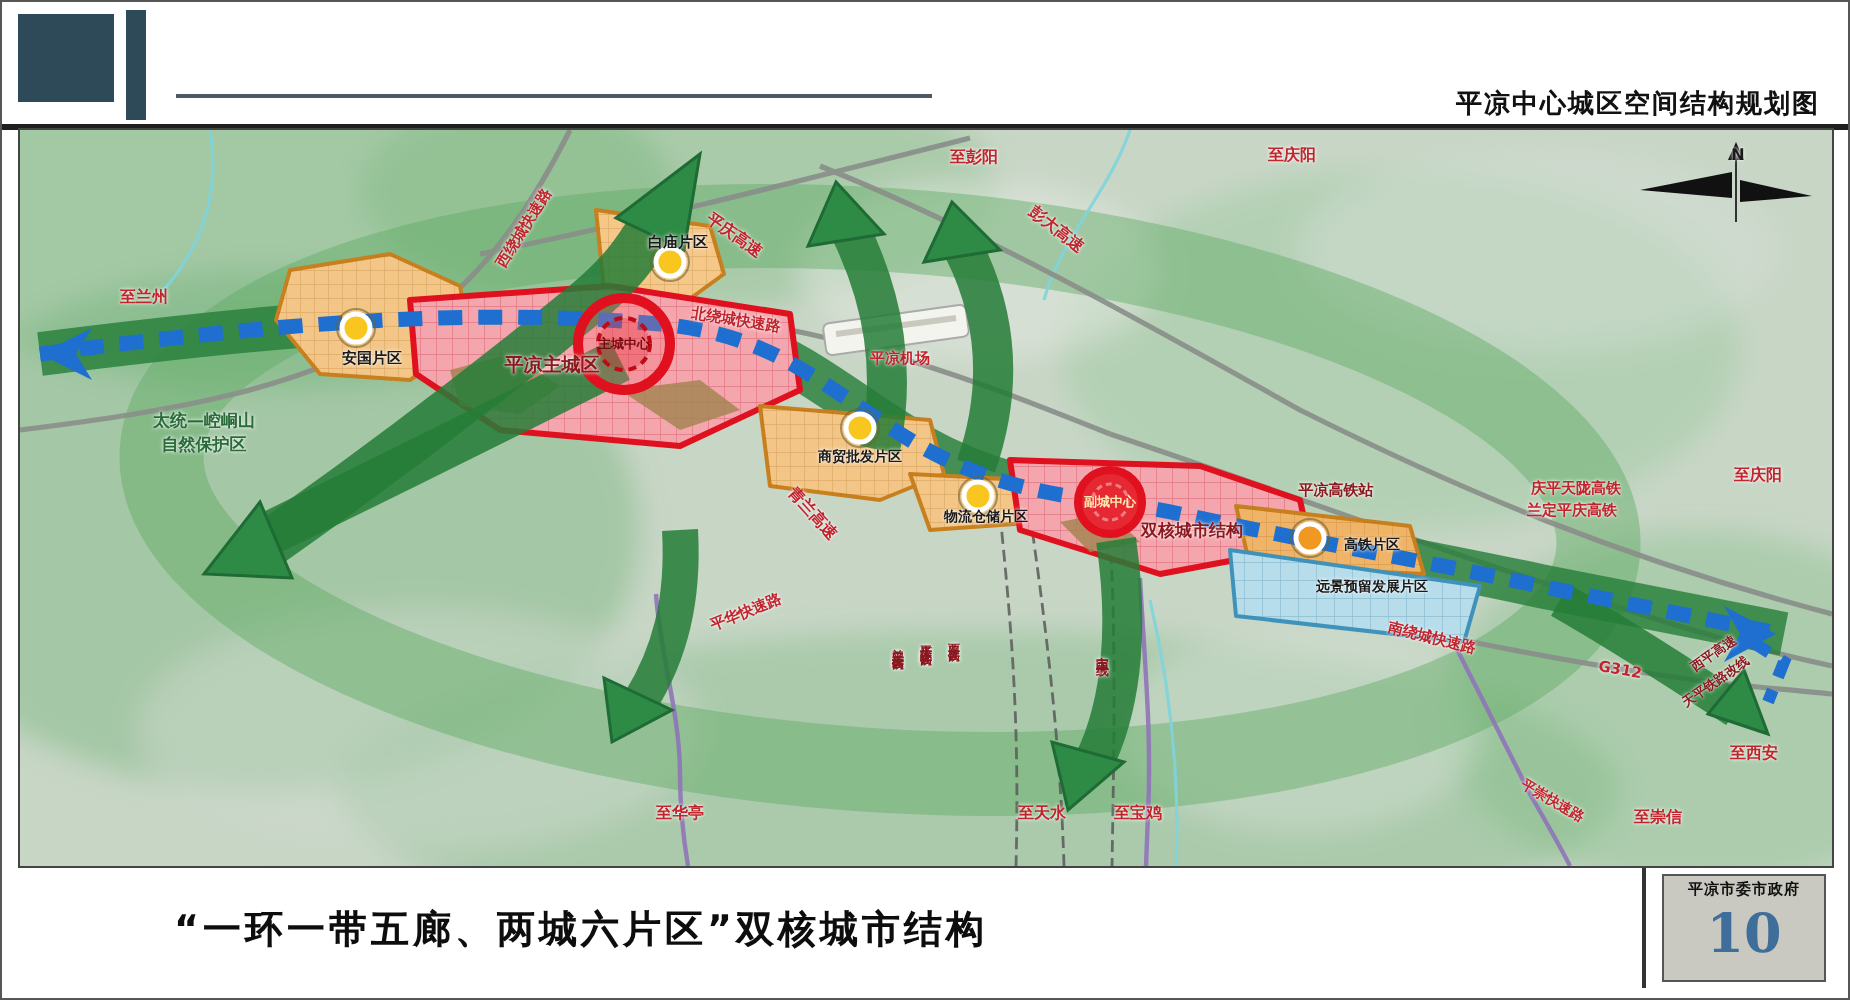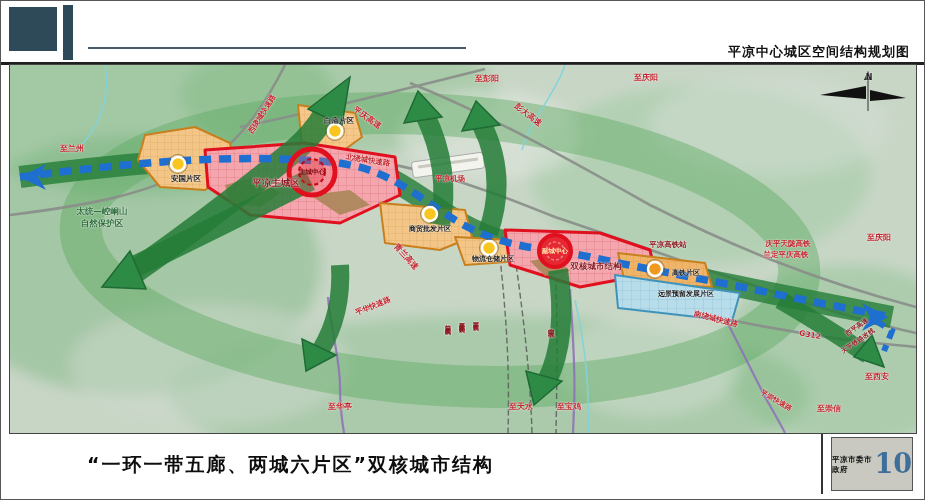--- a/index.html
+++ b/index.html
@@ -22,21 +22,21 @@
           text-shadow:0 0 2px rgba(255,255,255,.85),0 0 1px rgba(255,255,255,.8);line-height:1;}
   .mlabel.vert{writing-mode:vertical-rl;transform:translate(-50%,0);letter-spacing:1px;}
   .red{color:#c0252d}.darkred{color:#8a1a20}.black{color:#1a1a1a}
   .green{color:#2a6b3a}.cream{color:#ffe9b0;text-shadow:none}.maroon{color:#7a0a12;text-shadow:none}
 
   
   .ftr{position:absolute;left:0;top:433px;width:100%;height:64px;background:#fff;}
   .ftr-caption{position:absolute;left:86px;top:18px;font-size:19px;font-weight:bold;color:#0d0d0d;letter-spacing:2px;}
   .ftr-right{position:absolute;left:820px;top:0;height:60px;width:96px;border-left:2px solid #333;}
   .gov-box{position:absolute;left:8px;top:3px;width:80px;height:52px;background:#c9c9c1;border:1px solid #555;
-           display:flex;align-items:center;}
+           display:flex;flex-direction:column;align-items:center;}
   .gov-org{font-size:7.5px;font-weight:bold;color:#111;margin-top:2px;letter-spacing:.5px;}
   .gov-num{font-family:"DejaVu Serif","Liberation Serif",serif;font-size:27px;font-weight:bold;color:#3e6e99;line-height:1.3;}
 </style>
 </head>
 <body>
 
 <div class="page">
 
   <div class="hdr">
     <div class="hdr-sq"></div>

